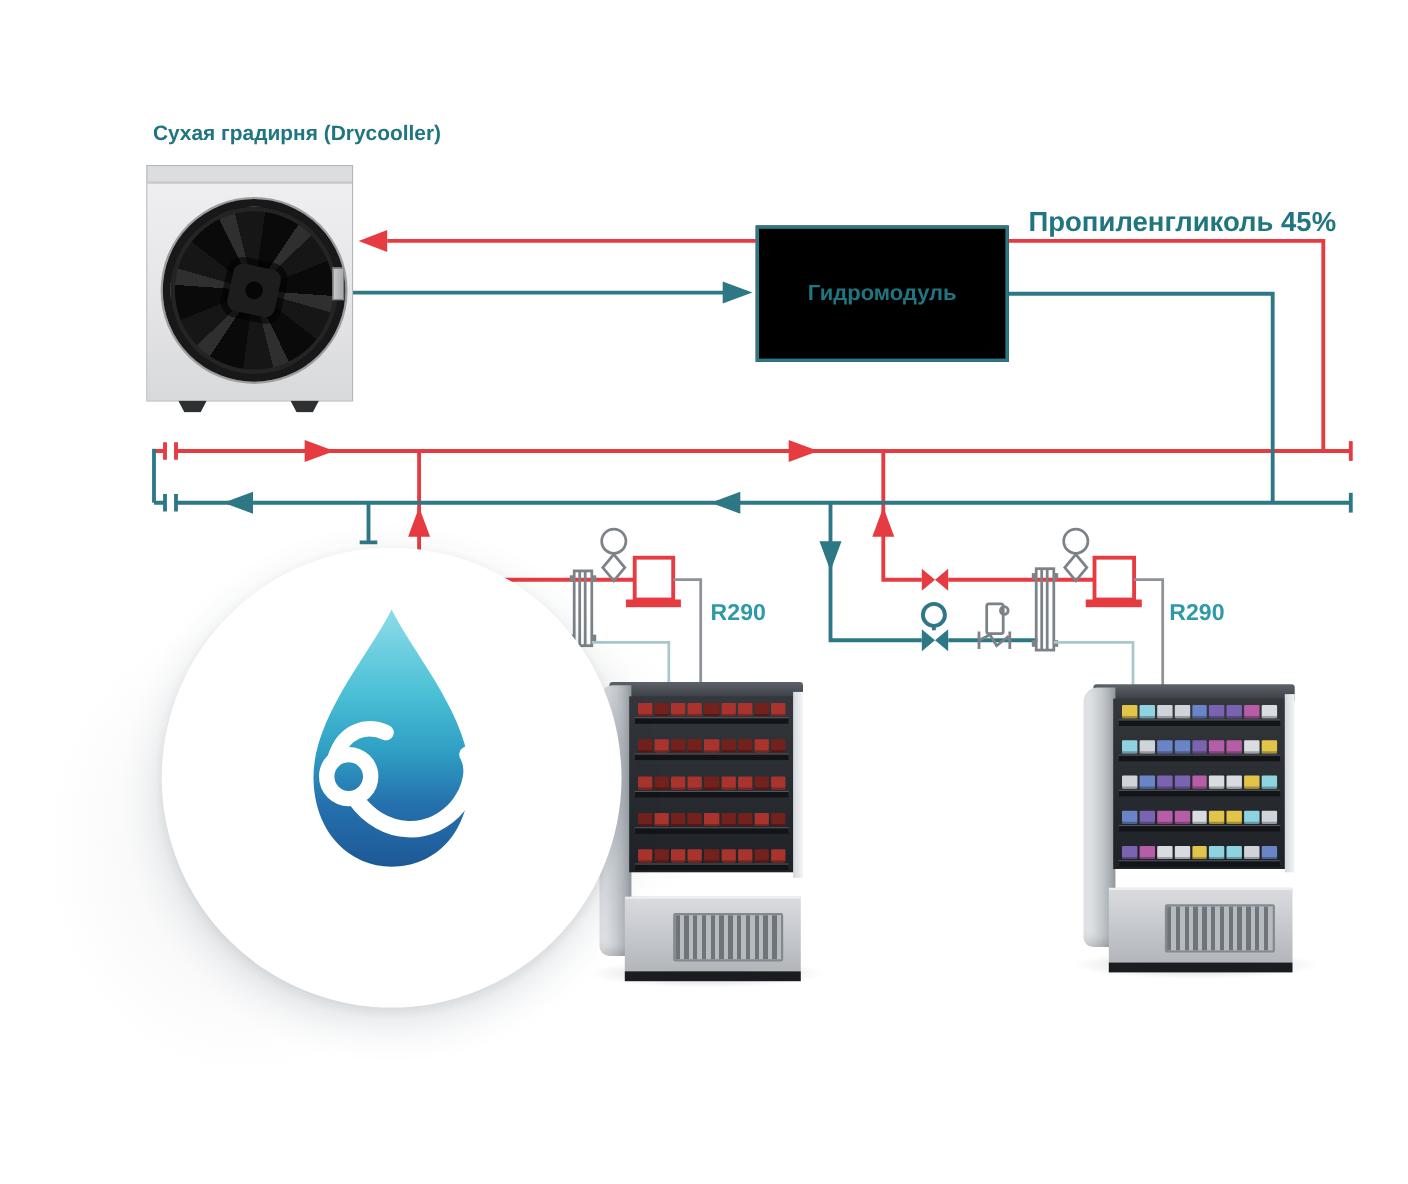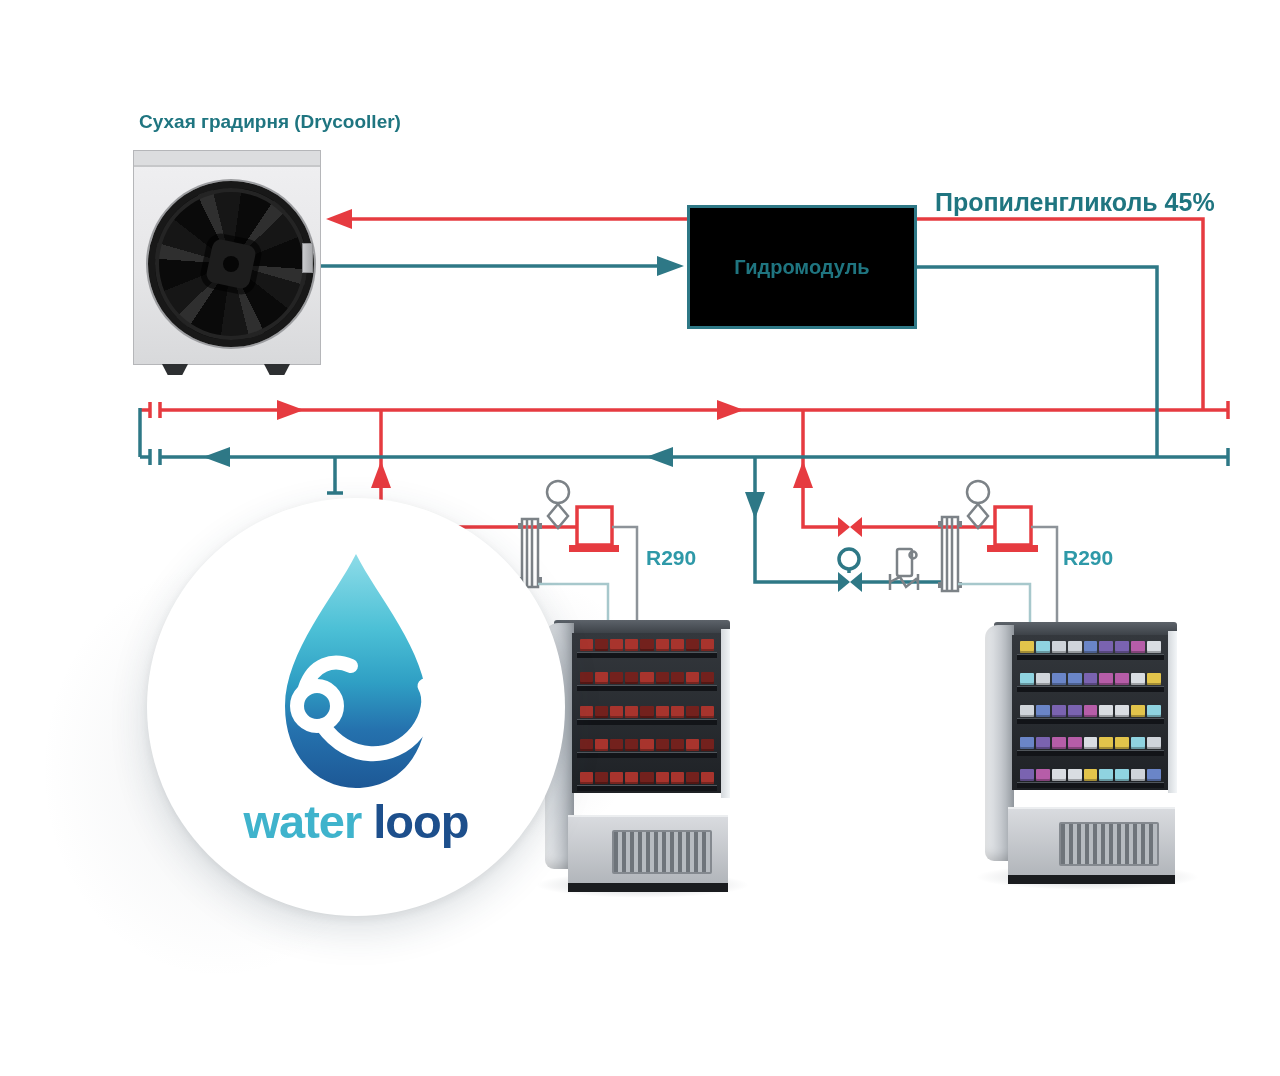--- a/index.html
+++ b/index.html
@@ -366,18 +366,15 @@
           <stop offset="1" stop-color="#1d5896"></stop>
         </linearGradient>
       </defs>
       <path d="M91 6 C 70 48, 20 104, 20 158 C 20 210, 54 240, 91 240 C 132 240, 162 208, 162 158 C 162 104, 112 48, 91 6 Z" fill="url(#gDrop)"></path>
       <g stroke="#ffffff" fill="none" stroke-linecap="round">
         <path d="M86 118 C 68 110, 48 116, 40 140" stroke-width="14"></path>
         <circle cx="52" cy="158" r="20" stroke-width="14"></circle>
         <path d="M58 178 C 84 214, 128 214, 152 184 C 164 168, 167 150, 160 138" stroke-width="15"></path>
       </g>
     </svg>
-    <div id="logo-word">
-      <span class="w1">water</span><span class="w2">loop</span>
-    </div>
   </div>
 
 </div>
 
 </body></html>

